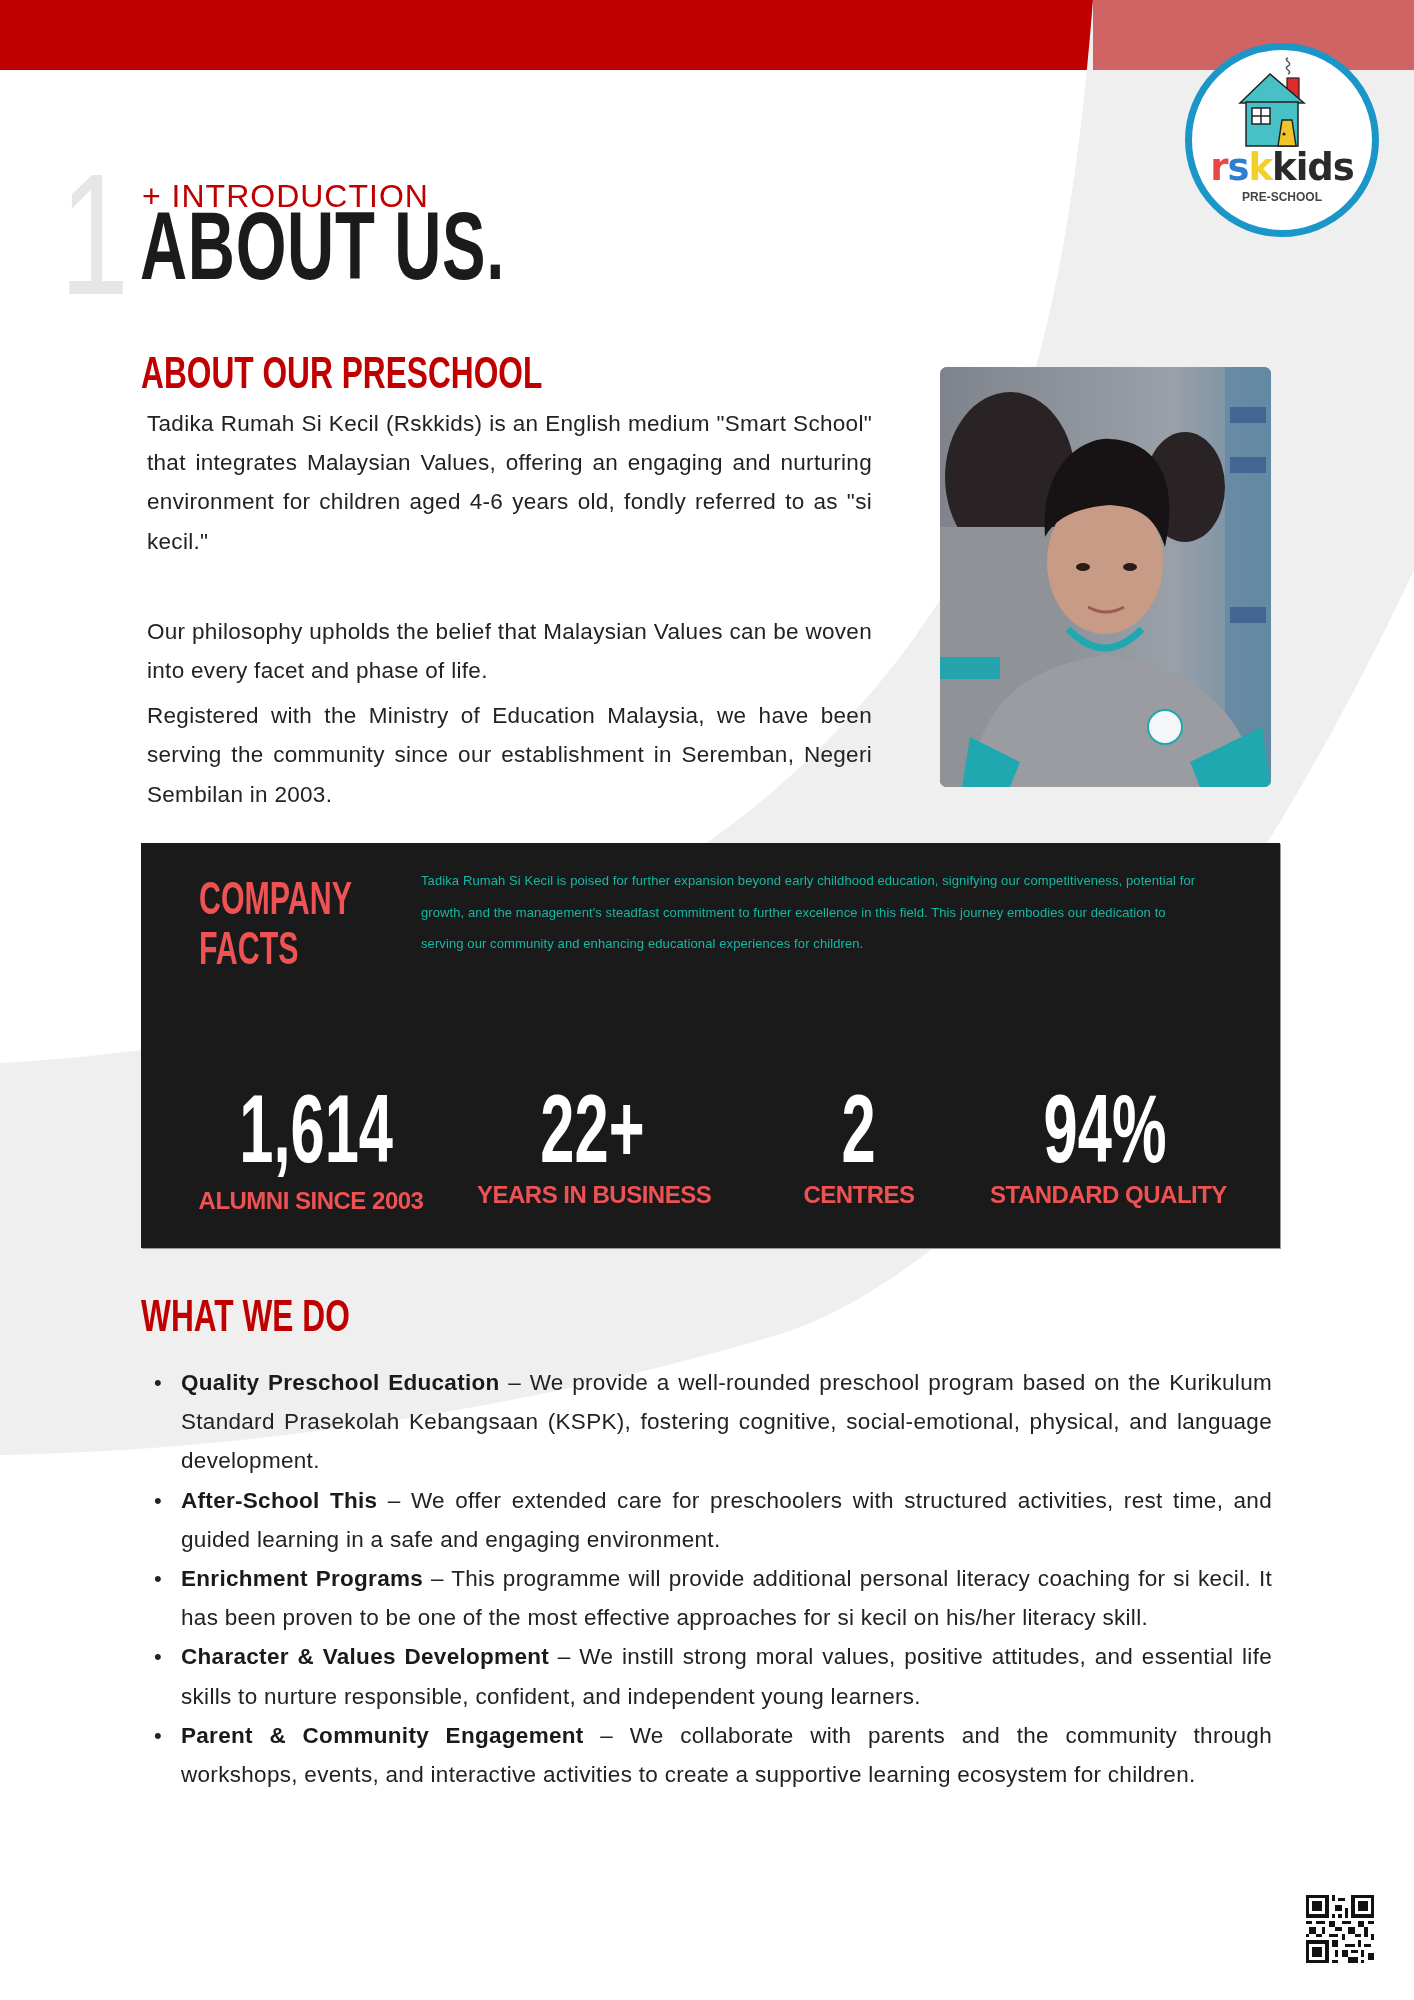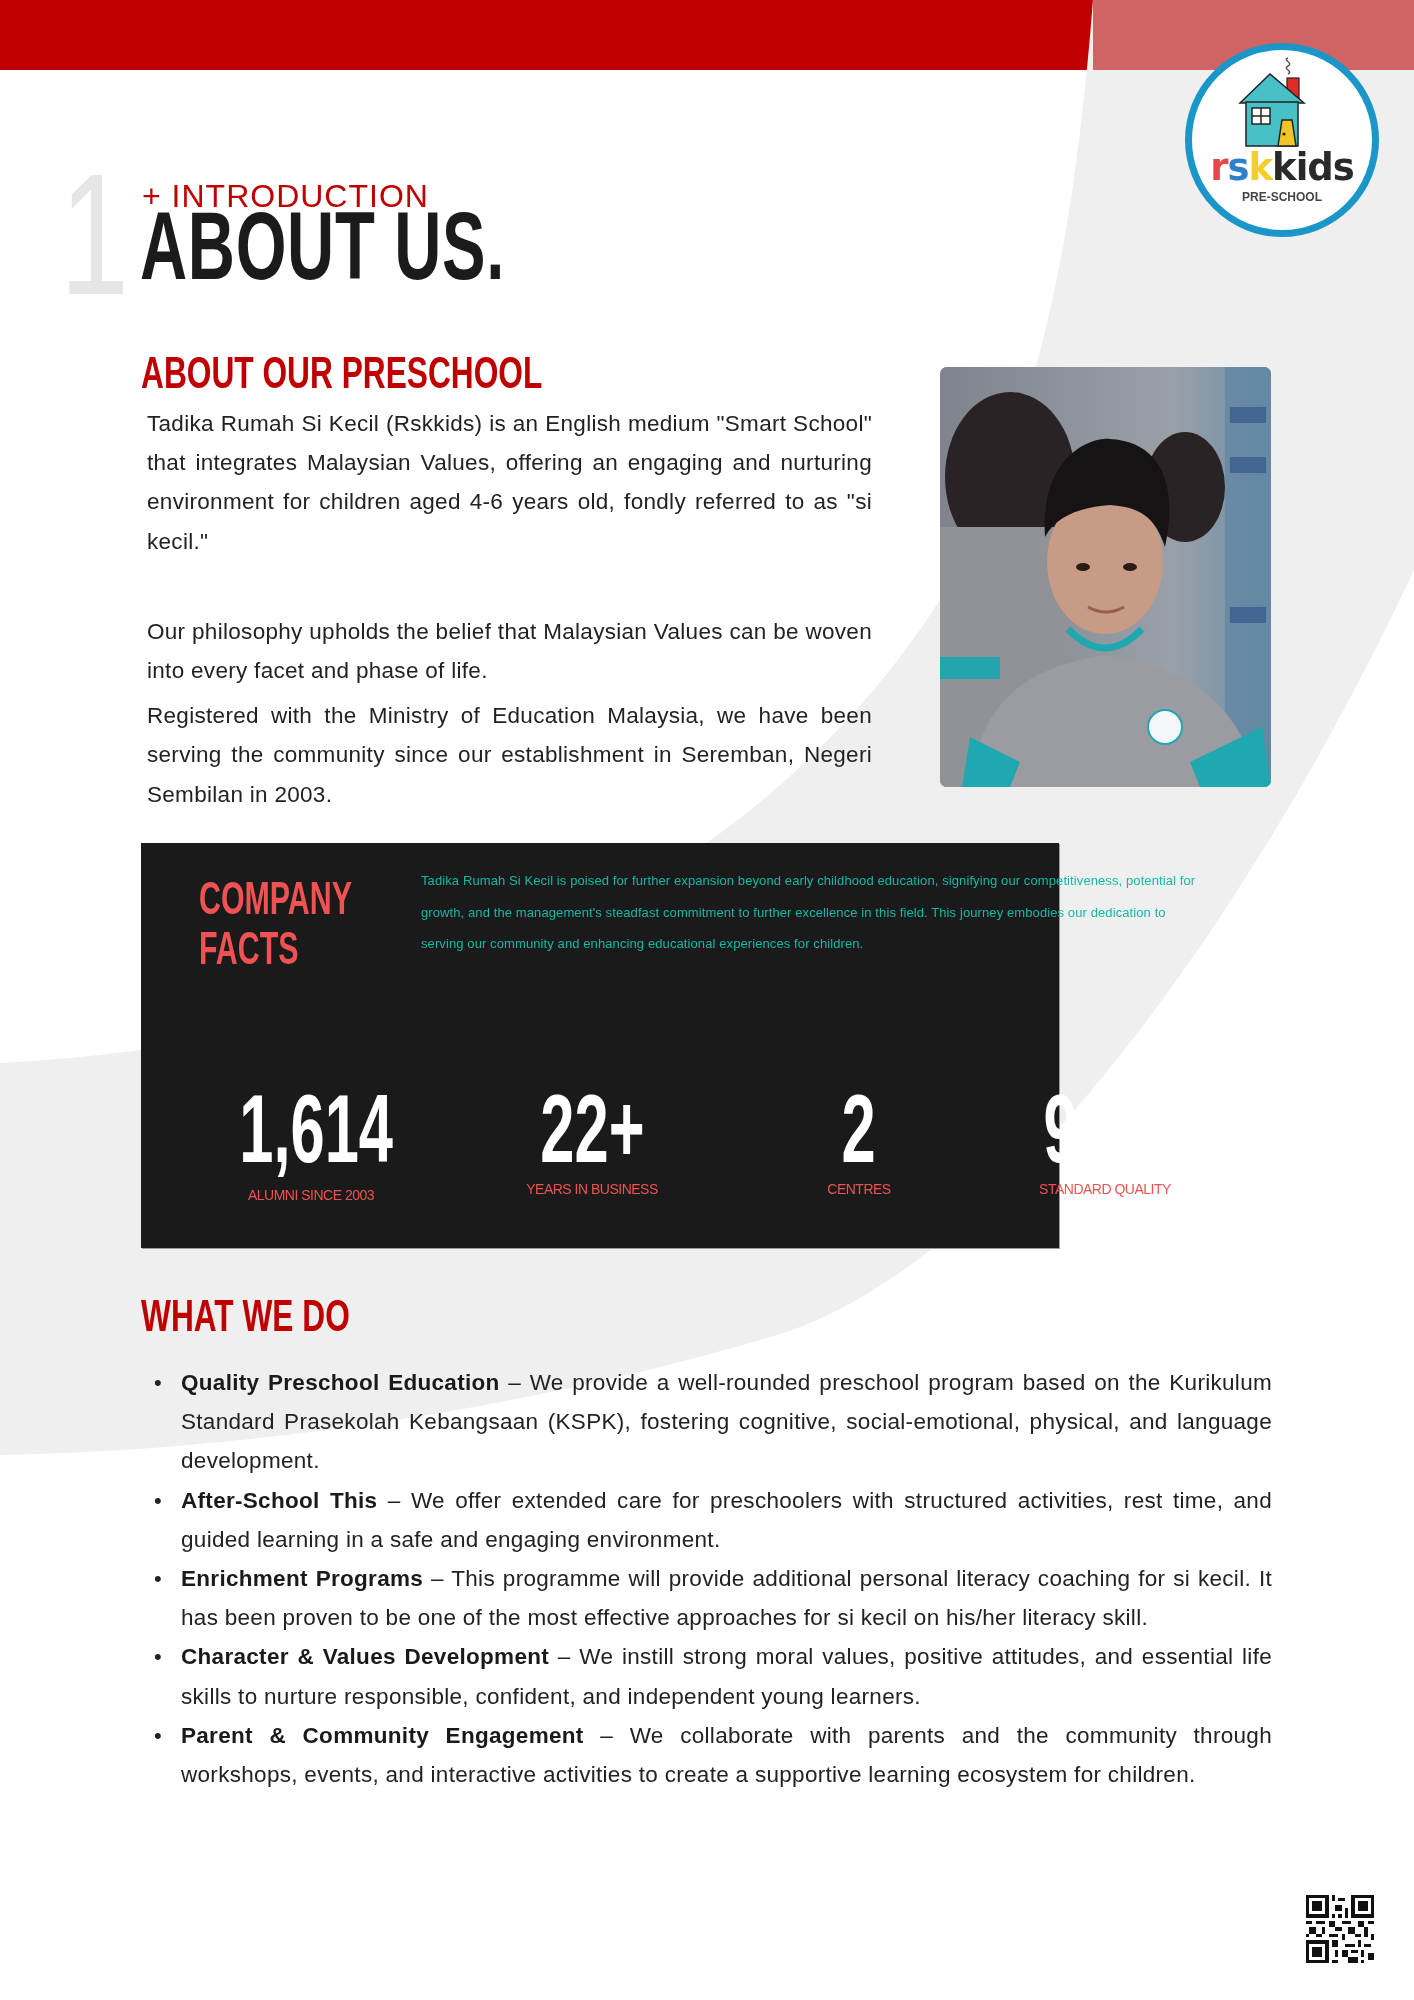--- a/index.html
+++ b/index.html
@@ -14,26 +14,26 @@
   .sub-h { font-family: "Liberation Sans", sans-serif; font-weight: bold; color: #c00000; transform: scaleX(0.72); transform-origin: left top; white-space: nowrap; }
   .about-h { left: 141px; top: 350px; font-size: 44px; line-height: 46px; }
   .about-body { left: 141px; top: 398px; width: 737px; font-size: 22.5px; line-height: 39.2px; text-align: justify; color: #222; letter-spacing: 0.3px; }
   .about-body p { margin: 6px; }
   .about-body .gap { height: 39px; }
 
   .photo { left: 940px; top: 367px; width: 331px; height: 420px; border-radius: 7px; overflow: hidden; background: #8e939a; }
 
   .logo { left: 1185px; top: 43px; width: 194px; height: 194px; border-radius: 50%; background: #fff; box-sizing: border-box; border: 7px solid #1b96c9; z-index: 3; }
 
-  .facts { left: 141px; top: 843px; width: 918px; height: 405px; background: #1b1a1a; box-shadow: 1px 1px 0 #9a9a9a; }
+  .facts { left: 141px; top: 843px; width: 1139px; height: 405px; background: #1b1a1a; box-shadow: 1px 1px 0 #9a9a9a; }
   .facts-h { position: absolute; left: 58px; top: 30px; font-family: "Liberation Sans", sans-serif; font-weight: bold; font-size: 46px; line-height: 50px; color: #ee5253; transform: scaleX(0.66); transform-origin: left top; }
   .facts-body { position: absolute; left: 280px; top: 22px; width: 780px; font-size: 13px; line-height: 31.5px; color: #14b8a6; letter-spacing: 0.1px; }
   .stat { position: absolute; top: 238px; text-align: center; }
   .stat-num { font-family: "Liberation Sans", sans-serif; font-weight: bold; font-size: 96px; line-height: 96px; color: #ffffff; transform: scaleX(0.64); display: inline-block; }
-  .stat-label { font-size: 14px; font-weight: normal; color: #ee5253; margin-top: 4px; letter-spacing: -0.5px; white-space: nowrap; }
+  .stat-label { font-size: 24px; font-weight: bold; color: #ee5253; margin-top: 4px; letter-spacing: -0.5px; white-space: nowrap; }
 
   .wwd-h { left: 141px; top: 1293px; font-size: 44px; line-height: 46px; }
   .wwd-list { left: 141px; top: 1363px; width: 1131px; margin: 0; padding: 0; list-style: none; }
   .wwd-list li { position: relative; padding-left: 40px; font-size: 22.5px; line-height: 39.2px; text-align: justify; color: #222; letter-spacing: 0.3px; }
   .wwd-list li .bullet { position: absolute; left: 13px; top: 0; font-size: 22px; }
   .wwd-list li b { color: #1a1a1a; }
 
   .qr { left: 1306px; top: 1895px; width: 68px; height: 68px; }
 </style>
 </head>

